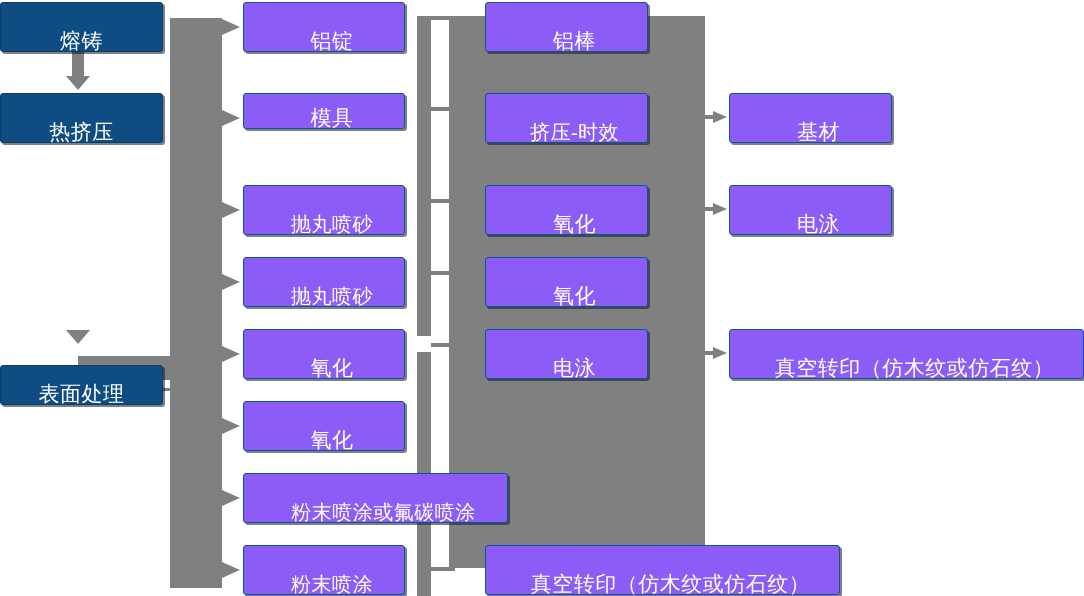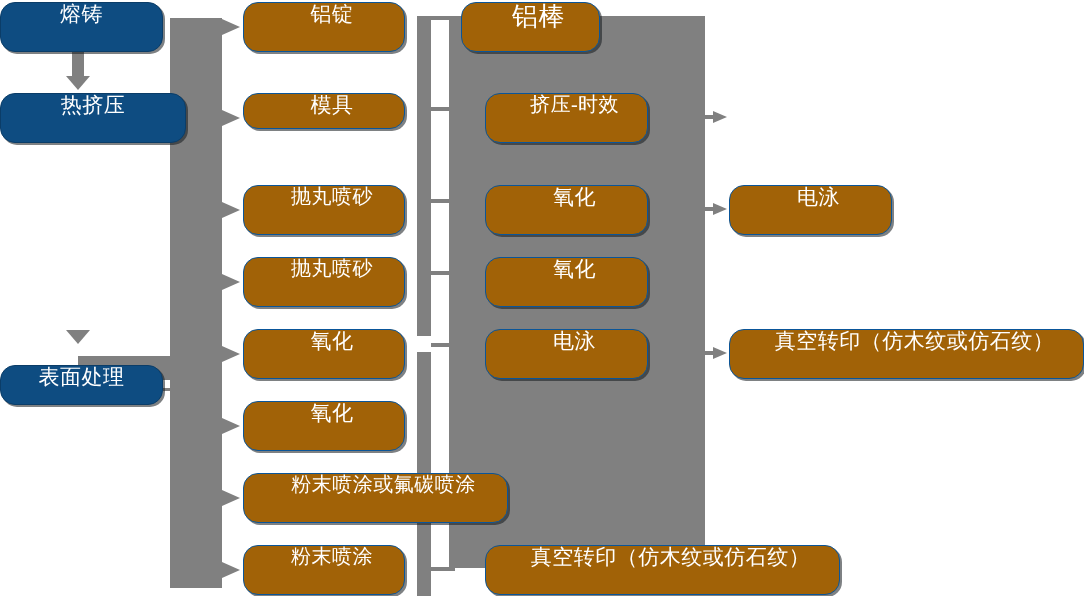--- a/index.html
+++ b/index.html
@@ -11,31 +11,31 @@
   }
   #stage{position:relative;width:1084px;height:596px;}
 
   
   #connectors{position:absolute;left:0;top:0;width:1084px;height:596px;}
 
   
   .node{
     position:absolute;
     box-sizing:border-box;
-    display:flex;align-items:flex-start;justify-content:center;
+    display:flex;align-items:flex-end;justify-content:center;
     color:#ffffff;
     text-align:center;
-    border-radius:15px;
+    border-radius:3px;
     letter-spacing:.5px;
     white-space:nowrap;
     box-shadow:2px 2px 0 rgba(20,25,30,.55);
     z-index:5;
   }
   .node.dark{background:#0E4C81;border:1px solid #0b3d68;}
-  .node.bright{background:#a16207;border:1px solid #0a5599;padding-left:16px;}
+  .node.bright{background:#8b5cf6;border:1px solid #0a5599;padding-left:16px;}
   .node .lbl{line-height:1;}
 </style>
 </head>
 <body>
 
 <div id="stage">
 
   <svg id="connectors" viewBox="0 0 1084 596" width="1084" height="596" xmlns="http://www.w3.org/2000/svg">
 
     <g fill="#808080">
@@ -91,21 +91,21 @@
     </g>
 
     <g fill="#808080">
       <rect x="163" y="388" width="12" height="3"></rect>
     </g>
   </svg>
 
   <div class="node dark" style="left:0px;top:2px;width:163px;height:50px;font-size:21px;">
     <span class="lbl">熔铸</span>
   </div>
-  <div class="node dark" style="left:0px;top:93px;width:186px;height:50px;font-size:21px;">
+  <div class="node dark" style="left:0px;top:93px;width:163px;height:50px;font-size:21px;">
     <span class="lbl">热挤压</span>
   </div>
   <div class="node dark" style="left:0px;top:365px;width:163px;height:40px;font-size:21px;">
     <span class="lbl">表面处理</span>
   </div>
 
   <div class="node bright" style="left:243px;top:2px;width:162px;height:50px;font-size:21px;">
     <span class="lbl">铝锭</span>
   </div>
   <div class="node bright" style="left:243px;top:93px;width:162px;height:36px;font-size:21px;">
@@ -123,39 +123,42 @@
   <div class="node bright" style="left:243px;top:401px;width:162px;height:50px;font-size:21px;">
     <span class="lbl">氧化</span>
   </div>
   <div class="node bright" style="left:243px;top:545px;width:162px;height:50px;font-size:20px;">
     <span class="lbl">粉末喷涂</span>
   </div>
   <div class="node bright" style="left:243px;top:473px;width:265px;height:50px;font-size:20px;">
     <span class="lbl">粉末喷涂或氟碳喷涂</span>
   </div>
 
-  <div class="node bright" style="left:461px;top:2px;width:139px;height:50px;font-size:26px;">
+  <div class="node bright" style="left:485px;top:2px;width:163px;height:50px;font-size:21px;">
     <span class="lbl">铝棒</span>
   </div>
   <div class="node bright" style="left:485px;top:93px;width:163px;height:50px;font-size:20px;font-family:Liberation Serif, serif;">
     <span class="lbl">挤压-时效</span>
   </div>
   <div class="node bright" style="left:485px;top:185px;width:163px;height:50px;font-size:21px;">
     <span class="lbl">氧化</span>
   </div>
   <div class="node bright" style="left:485px;top:257px;width:163px;height:50px;font-size:21px;">
     <span class="lbl">氧化</span>
   </div>
   <div class="node bright" style="left:485px;top:329px;width:163px;height:50px;font-size:21px;">
     <span class="lbl">电泳</span>
   </div>
   <div class="node bright" style="left:485px;top:545px;width:355px;height:50px;font-size:21px;">
     <span class="lbl">真空转印（仿木纹或仿石纹）</span>
   </div>
 
+  <div class="node bright" style="left:729px;top:93px;width:163px;height:50px;font-size:21px;">
+    <span class="lbl">基材</span>
+  </div>
   <div class="node bright" style="left:729px;top:185px;width:163px;height:50px;font-size:21px;">
     <span class="lbl">电泳</span>
   </div>
   <div class="node bright" style="left:729px;top:329px;width:355px;height:50px;font-size:21px;">
     <span class="lbl">真空转印（仿木纹或仿石纹）</span>
   </div>
 
 </div>
 
 </body></html>

